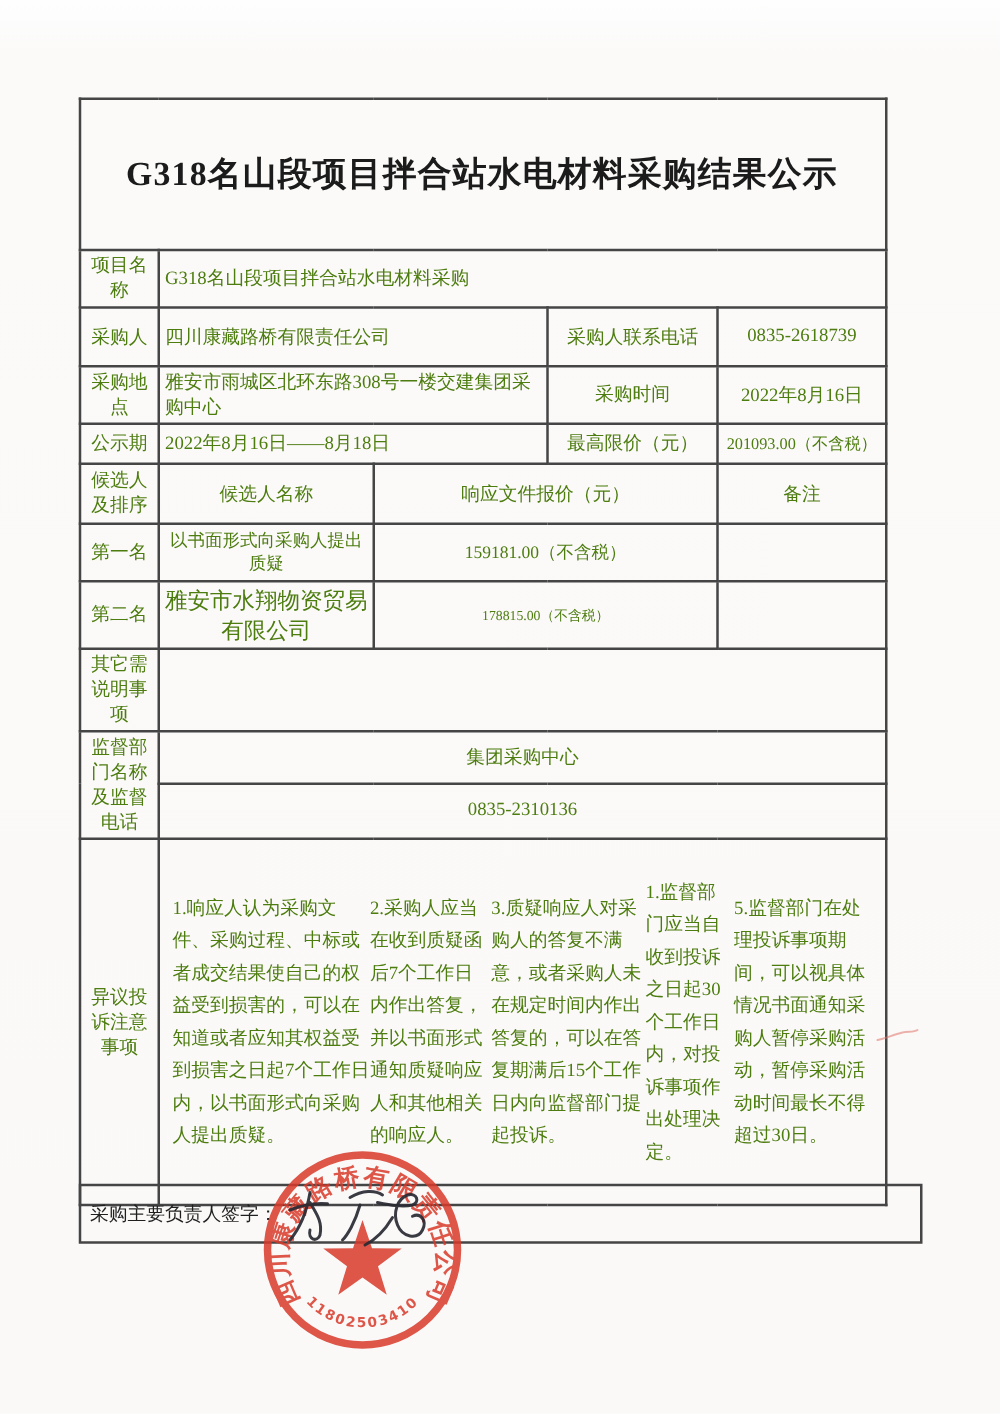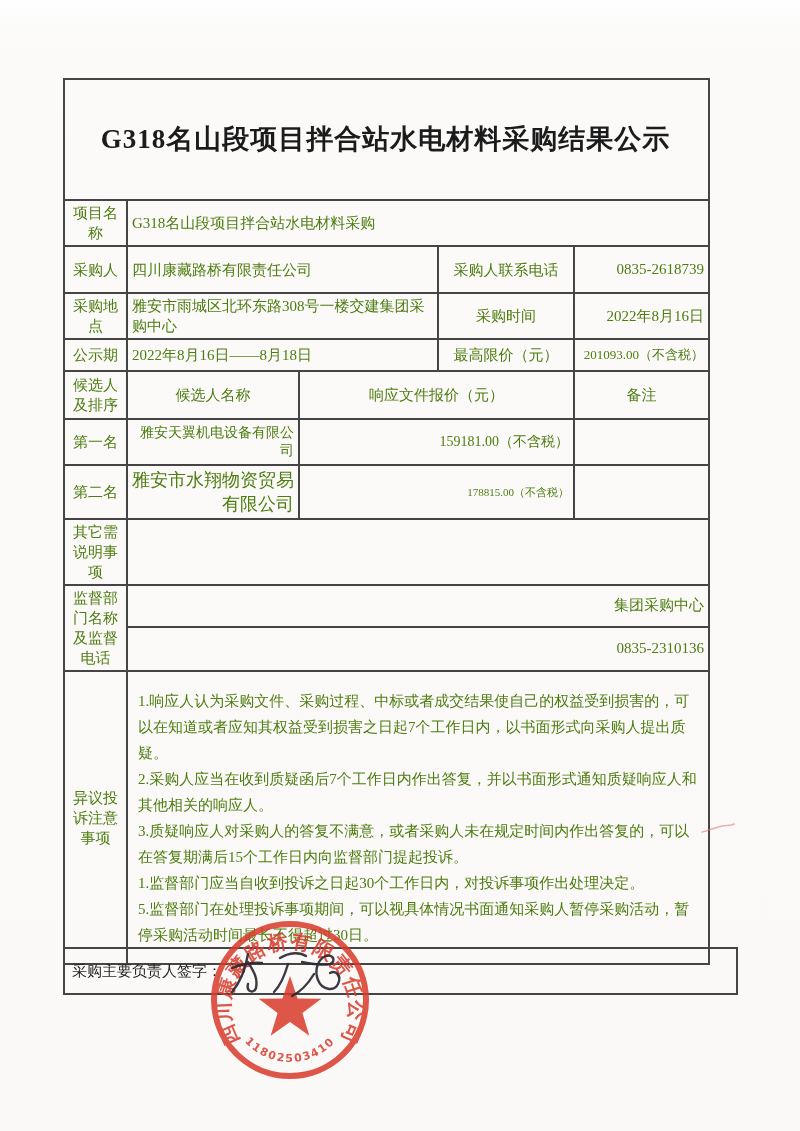--- a/index.html
+++ b/index.html
@@ -21,26 +21,26 @@
     font-size:15px;color:#4d7c0f;
   }
   table.doc td{
     border:2px solid #454545;
     padding:2px 4px;
     vertical-align:middle;
     overflow:hidden;
   }
   td.lbl{text-align:center;line-height:20px;padding:2px 2px;}
   td.val-left{text-align:left;padding-left:9px;line-height:20px;}
-  td.val-center{text-align:right;}
+  td.val-center{text-align:center;}
   td.hdr{text-align:center;}
   td.small{font-size:13px;}
   tr.r-title td{border-bottom:2px solid #454545;}
   .dispute-cell{padding:6px 10px !important;}
-  .dispute-box{display:flex;flex-direction:column;justify-content:center;height:100%;}
+  .dispute-box{display:flex;justify-content:center;height:100%;align-items:center;}
   .dispute-box div{line-height:26px;text-align:left;}
   .sig-row{
     position:absolute;left:63px;top:947px;width:675px;height:48px;
     border:2px solid #454545;box-sizing:border-box;
     display:flex;align-items:center;padding-left:7px;
     font-size:15px;background:transparent;z-index:1;
   }
   .stamp{position:absolute;left:200px;top:910px;width:180px;height:180px;z-index:5;opacity:.85;}
   .signature{position:absolute;left:218px;top:940px;width:150px;height:70px;z-index:6;}
   .red-artifact{position:absolute;left:700px;top:818px;width:36px;height:20px;z-index:1;opacity:.55;}
@@ -85,21 +85,21 @@
       <td class="val-center small">201093.00（不含税）</td>
     </tr>
     <tr style="height:48px">
       <td class="lbl">候选人及排序</td>
       <td class="hdr">候选人名称</td>
       <td colspan="2" class="hdr">响应文件报价（元）</td>
       <td class="hdr">备注</td>
     </tr>
     <tr style="height:46px">
       <td class="lbl">第一名</td>
-      <td class="val-center" style="font-size:14px">雅安天翼机电设备有限公司</td>
+      <td class="val-center" style="font-size:14px">以书面形式向采购人提出质疑</td>
       <td colspan="2" class="val-center" style="font-size:14px">159181.00（不含税）</td>
       <td></td>
     </tr>
     <tr style="height:52px">
       <td class="lbl">第二名</td>
       <td class="val-center" style="font-size:18px">雅安市水翔物资贸易有限公司</td>
       <td colspan="2" class="val-center" style="font-size:11px">178815.00（不含税）</td>
       <td></td>
     </tr>
     <tr style="height:62px">

